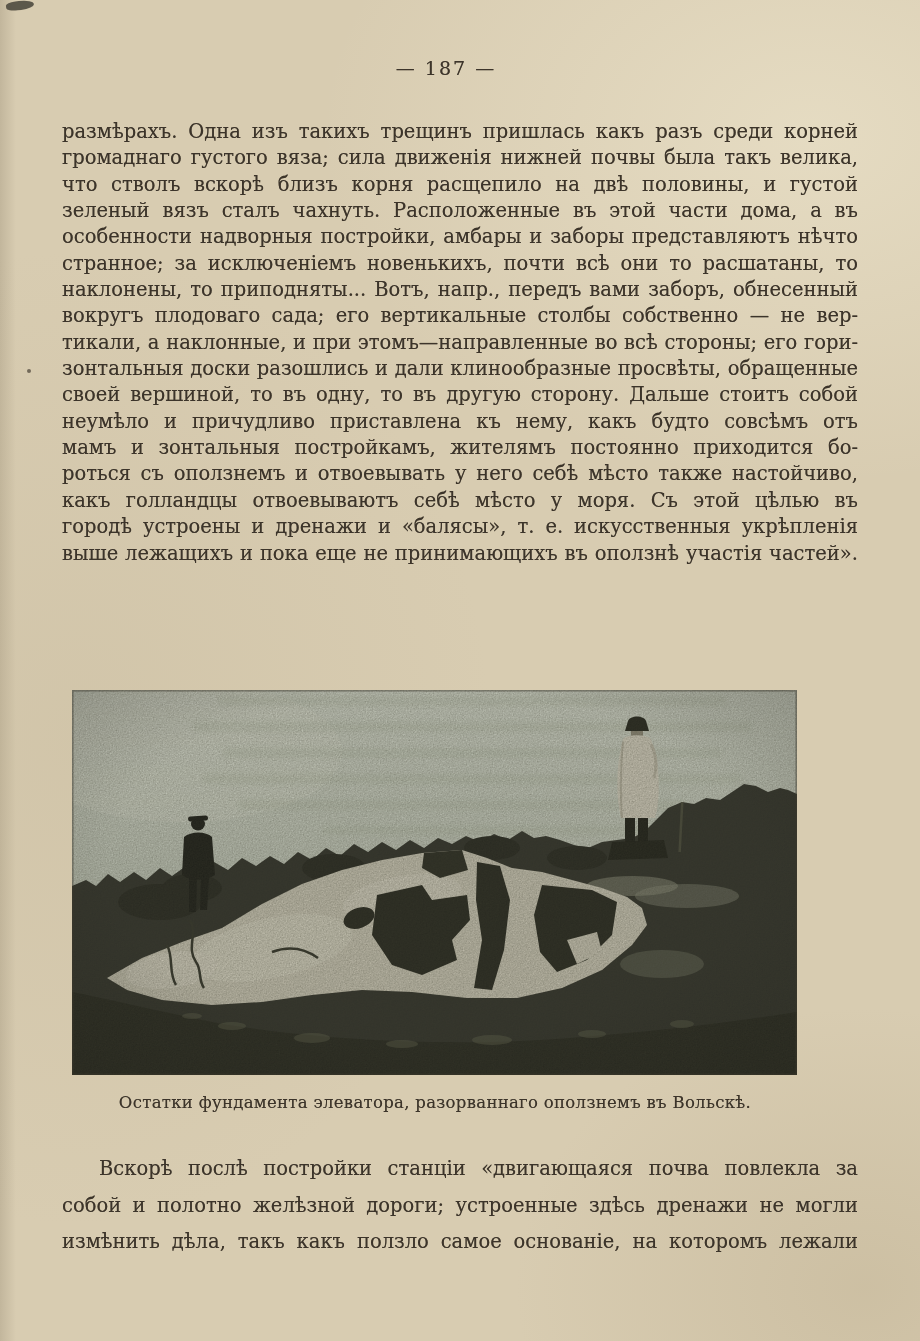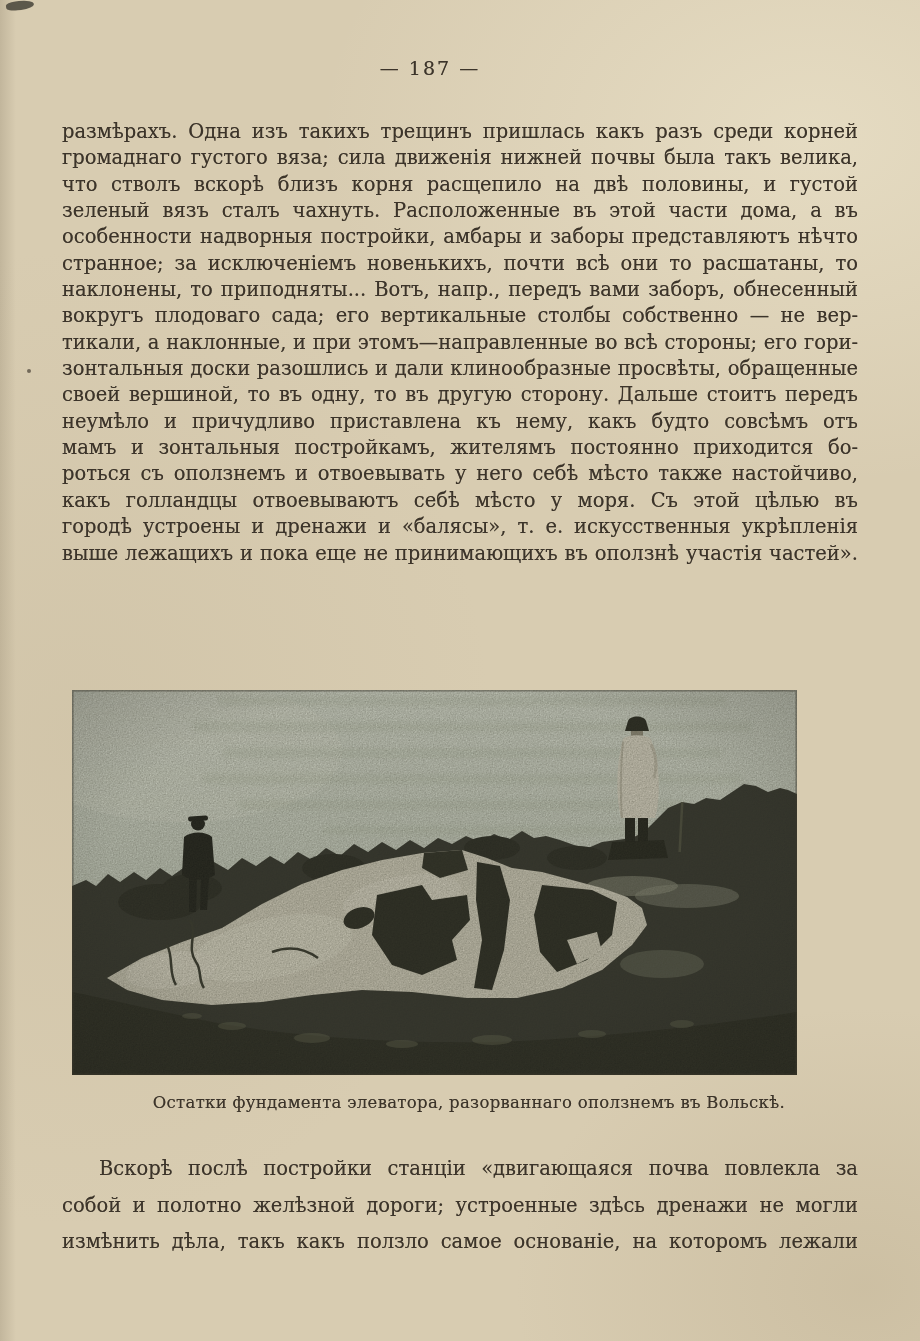--- a/index.html
+++ b/index.html
@@ -9,33 +9,33 @@
     color:#3c342a;
     text-shadow:0 0 0.5px rgba(60,52,42,0.55);
     background:
       radial-gradient(ellipse 700px 500px at 88% 10%, rgba(240,232,208,0.55), rgba(240,232,208,0) 70%),
       radial-gradient(ellipse 600px 700px at 8% 55%, rgba(186,172,142,0.22), rgba(186,172,142,0) 70%),
       radial-gradient(ellipse 500px 400px at 94% 96%, rgba(178,162,130,0.30), rgba(178,162,130,0) 70%),
       linear-gradient(90deg, rgba(116,104,82,0.22) 0px, rgba(116,104,82,0) 16px),
       #d8ccb1;
   }
   .page-number{
-    position:absolute;top:57px;left:0;width:860px;text-align:center;
+    position:absolute;top:57px;left:16px;width:860px;text-align:center;
     font-size:19px;letter-spacing:2px;
   }
   .body-block{position:absolute;left:62px;top:119px;width:796px;}
   .jline{
     font-size:19.5px;line-height:26.35px;height:26.35px;overflow:hidden;
     text-align:justify;text-align-last:justify;white-space:normal;
   }
   .para2{position:absolute;left:62px;top:1146px;width:796px;}
   .para2 .jline{line-height:26.6px;height:26.6px;margin-top:10px;}
   .indent{padding-left:37px;}
   .caption{
-    position:absolute;left:85px;top:1093px;width:700px;text-align:right;
+    position:absolute;left:85px;top:1093px;width:700px;text-align:center;
     font-size:16.5px;letter-spacing:0.3px;
   }
   .photo-figure{position:absolute;left:72px;top:690px;width:725px;height:385px;margin:0;}
   .photo-figure svg{display:block;width:100%;height:100%;}
   .margin-dot{
     position:absolute;left:27px;top:369px;width:4px;height:4px;border-radius:50%;
     background:rgba(80,72,60,0.75);
   }
   .corner-speck{
     position:absolute;left:6px;top:1px;width:28px;height:9px;
@@ -56,21 +56,21 @@
     <div class="jline">размѣрахъ. Одна изъ такихъ трещинъ пришлась какъ разъ среди корней</div>
     <div class="jline">громаднаго густого вяза; сила движенія нижней почвы была такъ велика,</div>
     <div class="jline">что стволъ вскорѣ близъ корня расщепило на двѣ половины, и густой</div>
     <div class="jline">зеленый вязъ сталъ чахнуть. Расположенные въ этой части дома, а въ</div>
     <div class="jline">особенности надворныя постройки, амбары и заборы представляютъ нѣчто</div>
     <div class="jline">странное; за исключеніемъ новенькихъ, почти всѣ они то расшатаны, то</div>
     <div class="jline">наклонены, то приподняты... Вотъ, напр., передъ вами заборъ, обнесенный</div>
     <div class="jline">вокругъ плодоваго сада; его вертикальные столбы собственно — не вер-</div>
     <div class="jline">тикали, а наклонные, и при этомъ—направленные во всѣ стороны; его гори-</div>
     <div class="jline">зонтальныя доски разошлись и дали клинообразные просвѣты, обращенные</div>
-    <div class="jline">своей вершиной, то въ одну, то въ другую сторону. Дальше стоитъ передъ</div>
+    <div class="jline">своей вершиной, то въ одну, то въ другую сторону. Дальше стоитъ собой</div>
     <div class="jline">неумѣло и причудливо приставлена къ нему, какъ будто совсѣмъ отъ</div>
     <div class="jline">мамъ и зонтальныя постройкамъ, жителямъ постоянно приходится бо-</div>
     <div class="jline">роться съ оползнемъ и отвоевывать у него себѣ мѣсто также настойчиво,</div>
     <div class="jline">какъ голландцы отвоевываютъ себѣ мѣсто у моря. Съ этой цѣлью въ</div>
     <div class="jline">городѣ устроены и дренажи и «балясы», т. е. искусственныя укрѣпленія</div>
     <div class="jline">выше лежащихъ и пока еще не принимающихъ въ оползнѣ участія частей».</div>
   </div>
 
   <div class="margin-dot"></div>
 

